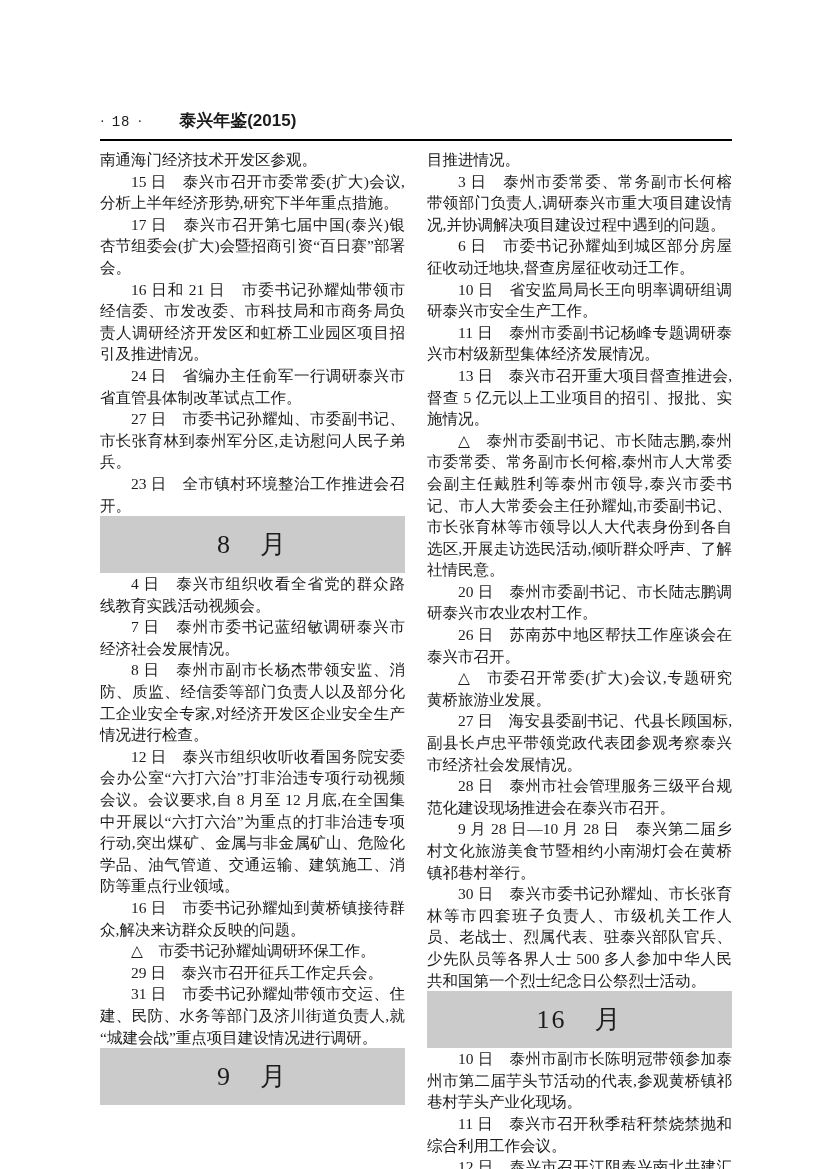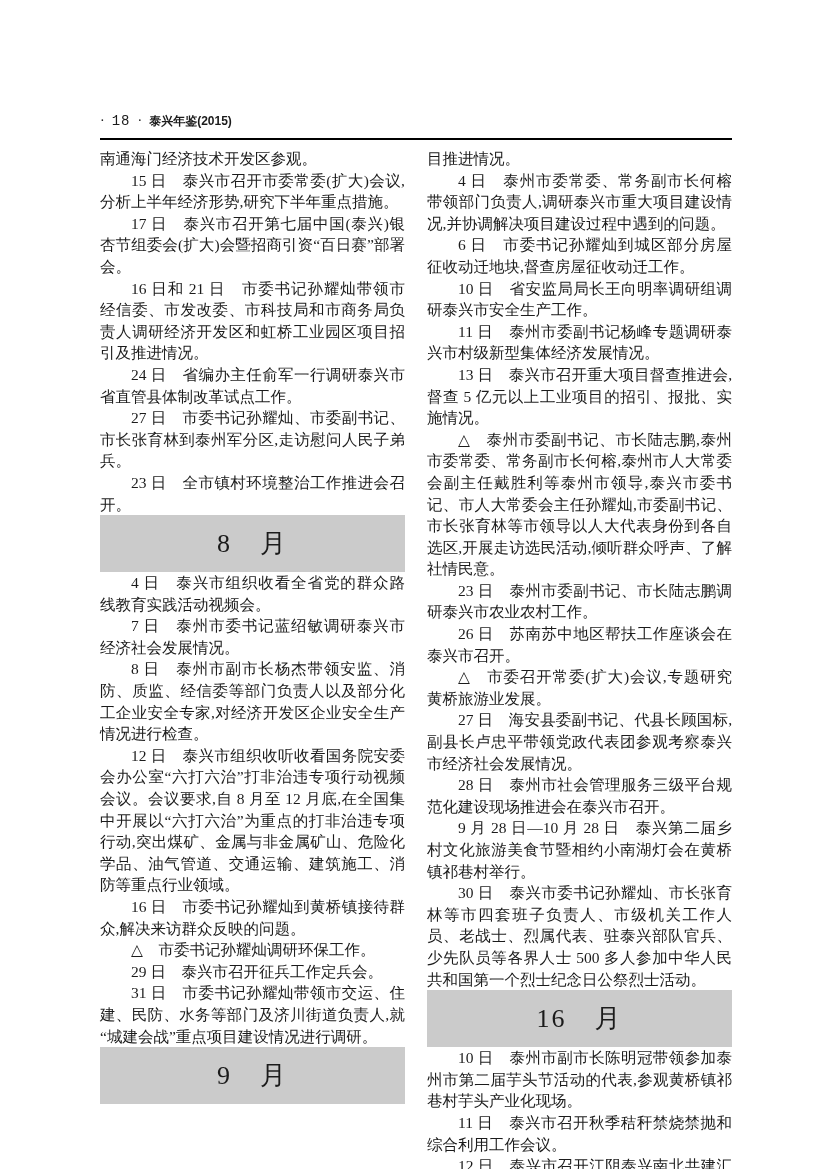--- a/index.html
+++ b/index.html
@@ -32,21 +32,22 @@
   .page-header .dot {
     font-size: 14px;
   }
   .page-header .pagenum {
     font-family: Liberation Mono, monospace;
     letter-spacing: 1px;
   }
   .page-header .book-title {
     font-family: "Liberation Sans", "DejaVu Sans", sans-serif;
     font-weight: bold;
-    font-size: 12px;
+    font-size: 17px;
+    margin-left: 30px;
   }
   .rule {
     height: 2px;
     background: var(--rule-color, #000000);
     margin-top: 8px;
   }
   .columns {
     display: flex;
     gap: 22px;
     margin-top: 8px;
@@ -130,33 +131,33 @@
 
           <div class="block block-entry">31 日　市委书记孙耀灿带领市交运、住建、民防、水务等部门及济川街道负责人,就“城建会战”重点项目建设情况进行调研。</div>
 
           <div class="block block-month">9　月</div>
 
         </div>
       <div class="column">
 
           <div class="block block-cont">目推进情况。</div>
 
-          <div class="block block-entry">4 日　泰州市委常委、常务副市长何榕带领部门负责人,调研泰兴市重大项目建设情况,并协调解决项目建设过程中遇到的问题。</div>
+          <div class="block block-entry">3 日　泰州市委常委、常务副市长何榕带领部门负责人,调研泰兴市重大项目建设情况,并协调解决项目建设过程中遇到的问题。</div>
 
           <div class="block block-entry">6 日　市委书记孙耀灿到城区部分房屋征收动迁地块,督查房屋征收动迁工作。</div>
 
           <div class="block block-entry">10 日　省安监局局长王向明率调研组调研泰兴市安全生产工作。</div>
 
           <div class="block block-entry">11 日　泰州市委副书记杨峰专题调研泰兴市村级新型集体经济发展情况。</div>
 
           <div class="block block-entry">13 日　泰兴市召开重大项目督查推进会,督查 5 亿元以上工业项目的招引、报批、实施情况。</div>
 
           <div class="block block-entry">△　泰州市委副书记、市长陆志鹏,泰州市委常委、常务副市长何榕,泰州市人大常委会副主任戴胜利等泰州市领导,泰兴市委书记、市人大常委会主任孙耀灿,市委副书记、市长张育林等市领导以人大代表身份到各自选区,开展走访选民活动,倾听群众呼声、了解社情民意。</div>
 
-          <div class="block block-entry">23 日　泰州市委副书记、市长陆志鹏调研泰兴市农业农村工作。</div>
+          <div class="block block-entry">20 日　泰州市委副书记、市长陆志鹏调研泰兴市农业农村工作。</div>
 
           <div class="block block-entry">26 日　苏南苏中地区帮扶工作座谈会在泰兴市召开。</div>
 
           <div class="block block-entry">△　市委召开常委(扩大)会议,专题研究黄桥旅游业发展。</div>
 
           <div class="block block-entry">27 日　海安县委副书记、代县长顾国标,副县长卢忠平带领党政代表团参观考察泰兴市经济社会发展情况。</div>
 
           <div class="block block-entry">28 日　泰州市社会管理服务三级平台规范化建设现场推进会在泰兴市召开。</div>
 
           <div class="block block-entry">9 月 28 日—10 月 28 日　泰兴第二届乡村文化旅游美食节暨相约小南湖灯会在黄桥镇祁巷村举行。</div>

